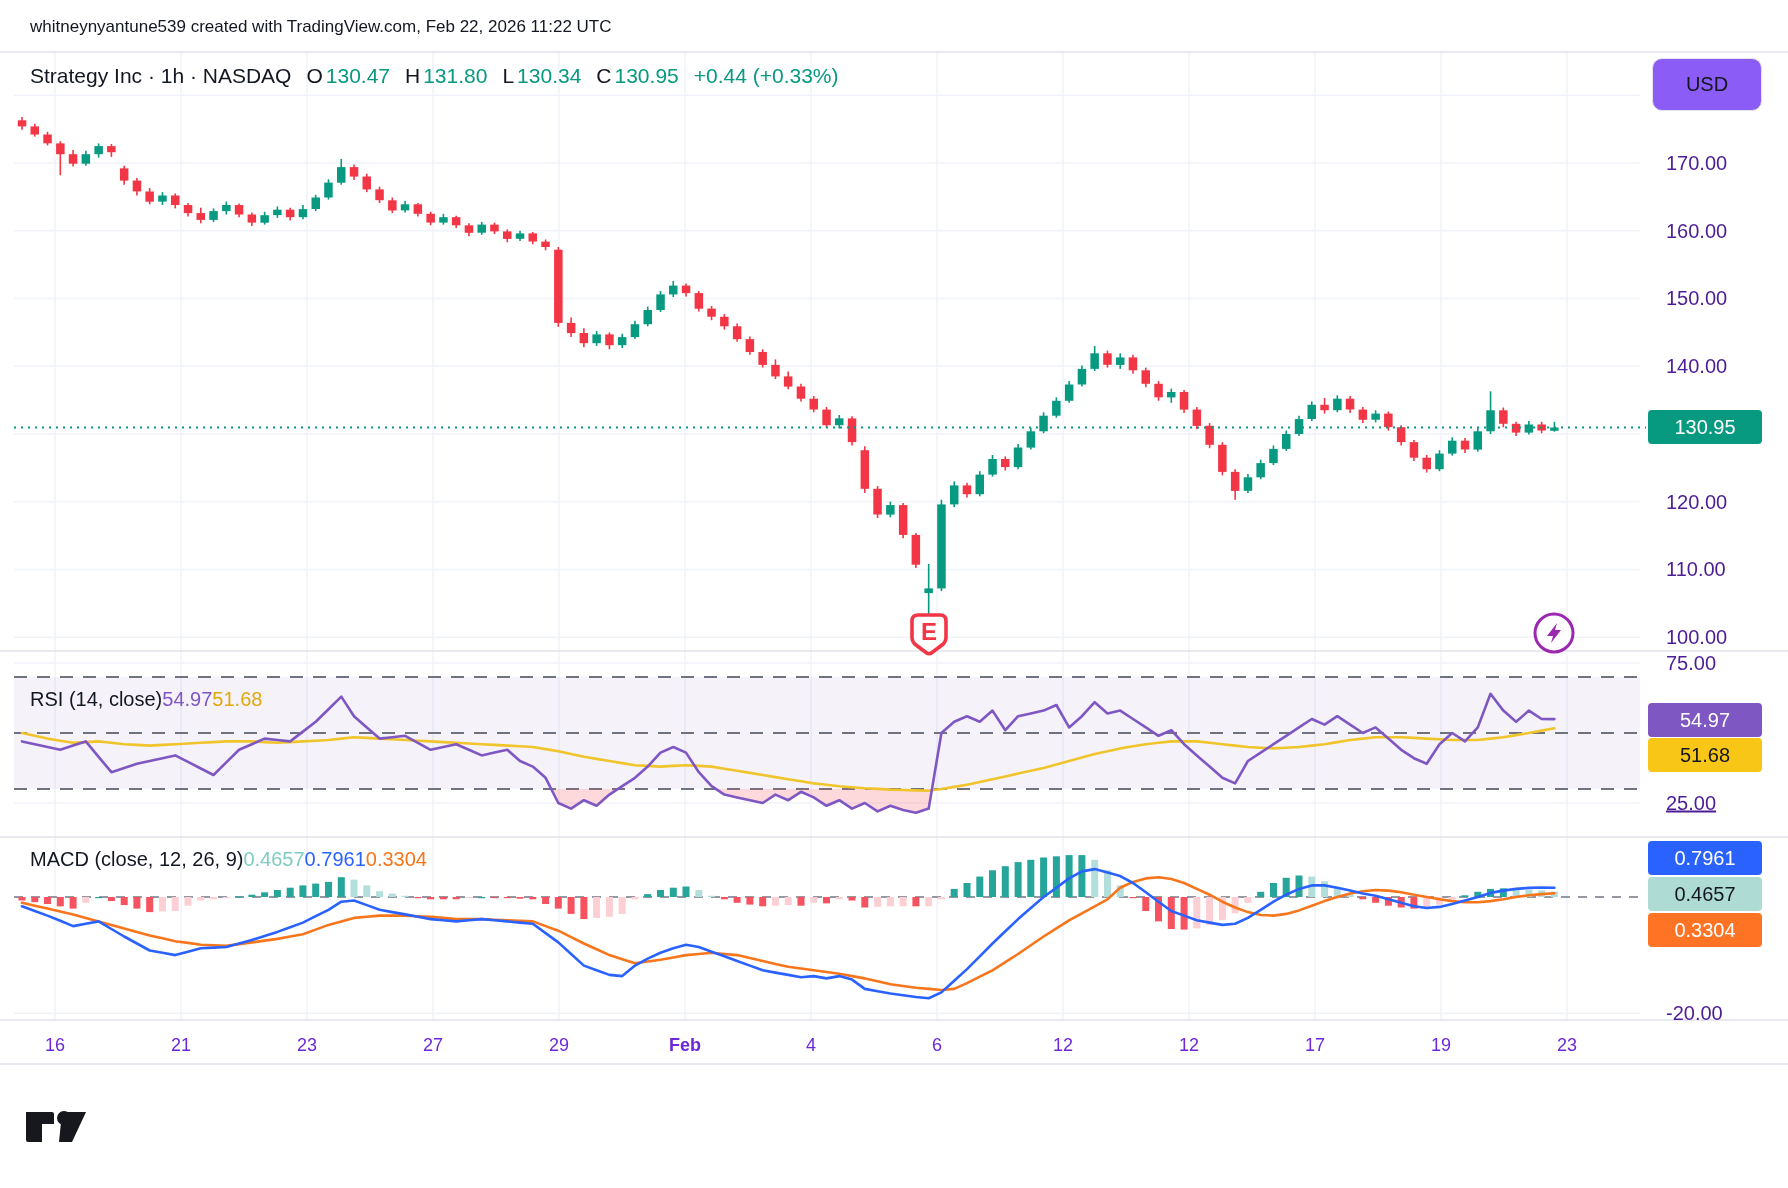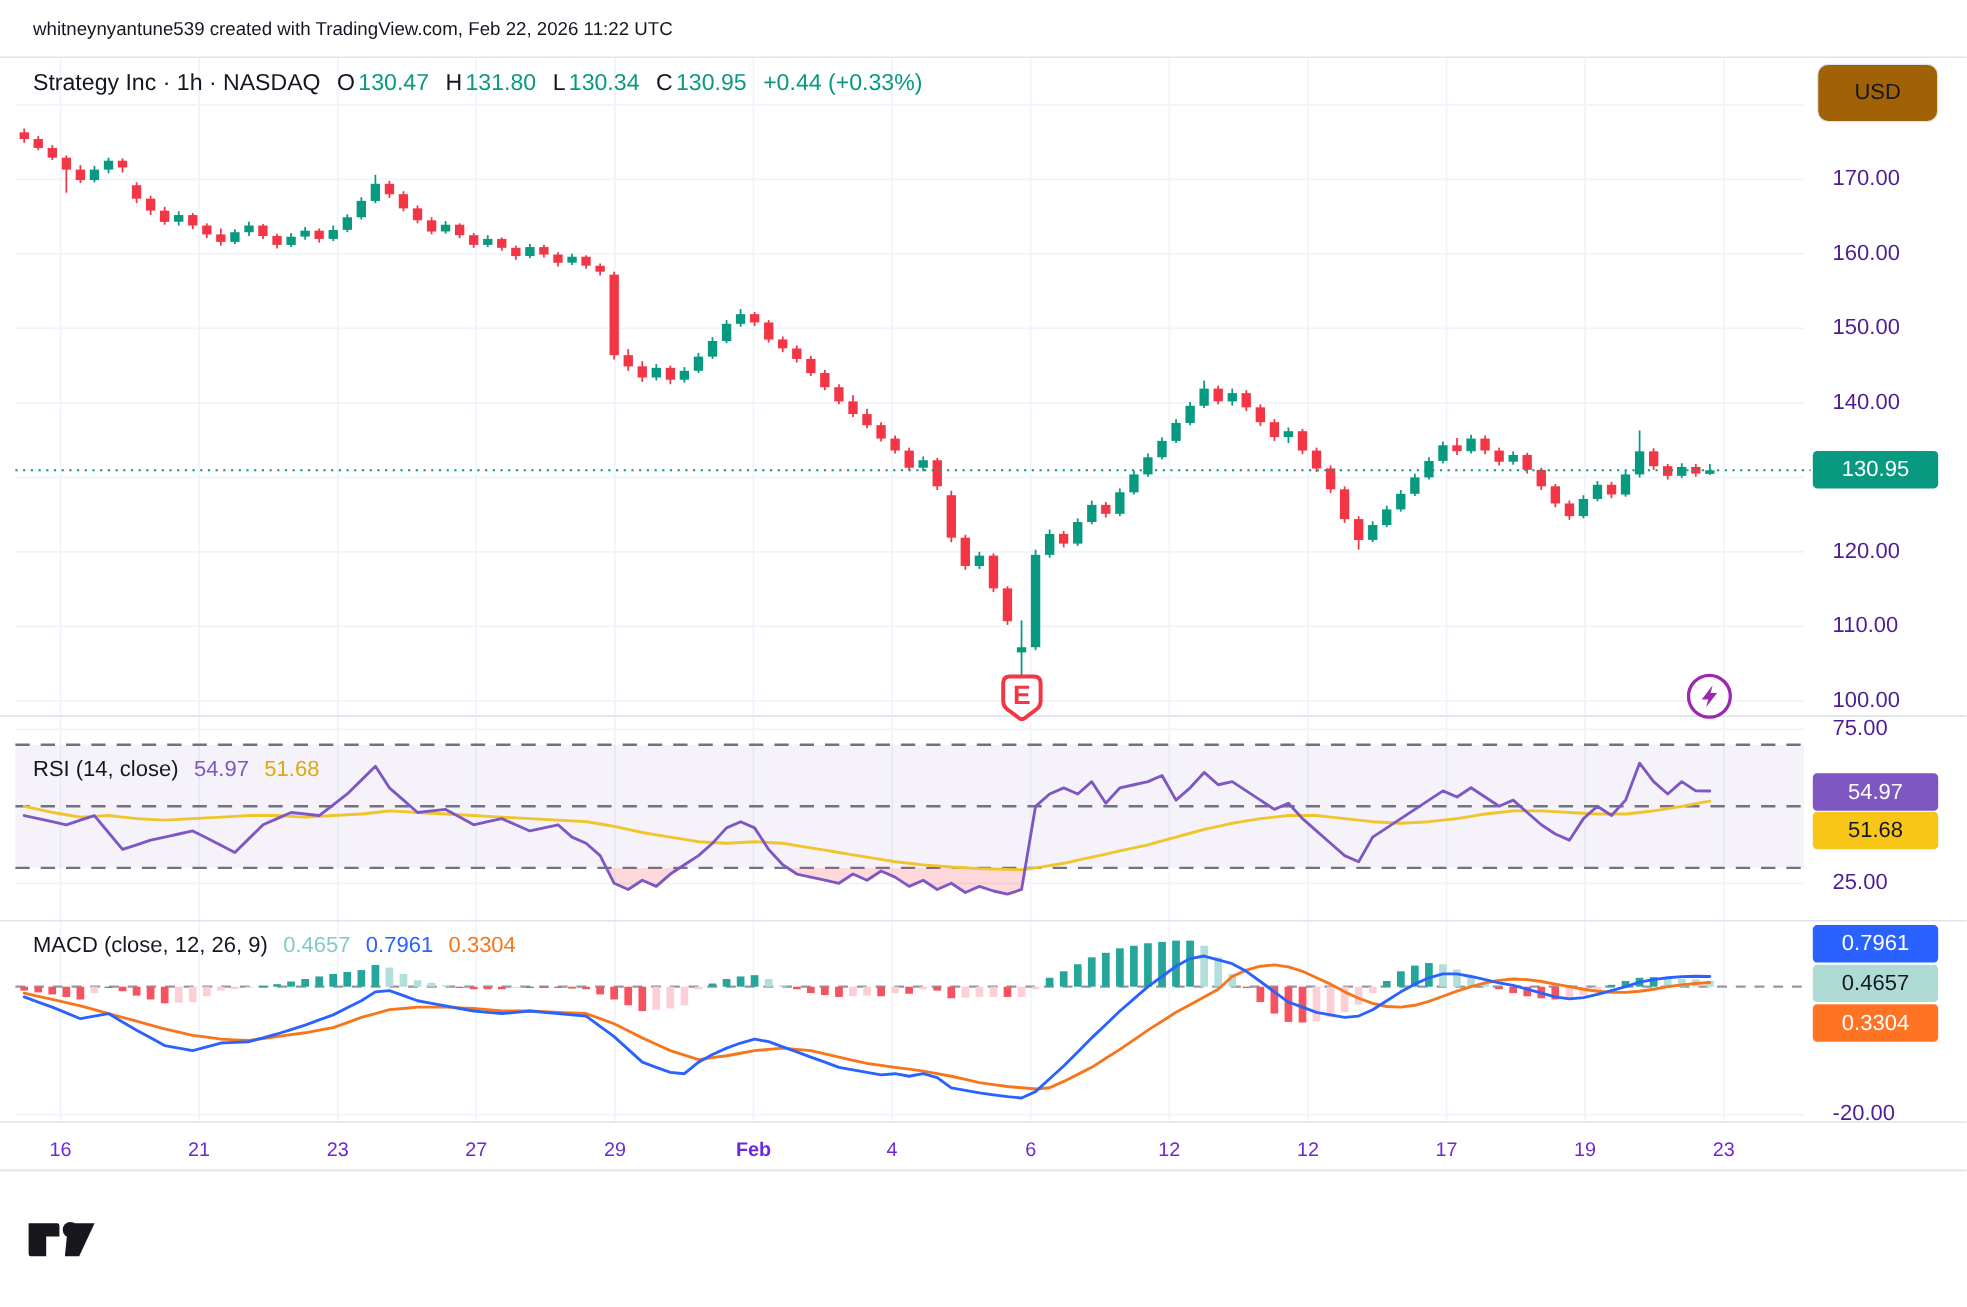--- a/index.html
+++ b/index.html
@@ -5,25 +5,25 @@
   html,body{margin:0;padding:0;background:#ffffff;}
   body{width:1788px;height:1188px;position:relative;overflow:hidden;
        font-family:"Liberation Sans","DejaVu Sans",sans-serif;color:#131722;}
   .abs{position:absolute;}
   #chart-svg{position:absolute;left:0;top:0;}
   .attribution{left:30px;top:12px;font-size:17px;line-height:30px;color:#131722;}
   .symbol-row{left:30px;top:61px;height:30px;display:flex;align-items:center;gap:15px;font-size:21px;}
   .symbol-row .pair{display:flex;gap:3px;}
   .val-green{color:#089981;}
   .usd-btn{left:1652px;top:58px;width:110px;height:53px;border:1.5px solid #E0E3EB;border-radius:10px;
-           display:flex;align-items:center;justify-content:center;font-size:20px;color:#131722;background:#a16207;box-sizing:border-box;}
+           display:flex;align-items:center;justify-content:center;font-size:20px;color:#131722;background:#8b5cf6;box-sizing:border-box;}
   .axis-label{font-size:20px;color:#4c1d95;left:1666px;transform:translateY(-50%);white-space:nowrap;}
   .badge{left:1648px;width:114px;height:34px;border-radius:4px;display:flex;align-items:center;justify-content:center;
          font-size:20px;transform:translateY(-50%);}
-  .pane-title{display:flex;gap:14px;font-size:20px;white-space:nowrap;}
+  .pane-title{display:flex;font-size:20px;white-space:nowrap;}
   .time-label{font-size:18px;color:#6d28d9;transform:translate(-50%,-50%);top:1045px;}
   .logo{left:24px;top:1106px;display:flex;align-items:center;gap:14px;}
   .logo-text{font-size:40px;font-weight:700;color:#16181D;letter-spacing:-1px;}
 </style>
 </head>
 <body>
 
 <div class="abs attribution">whitneynyantune539 created with TradingView.com, Feb 22, 2026 11:22 UTC</div>
 
 <svg id="chart-svg" width="1788" height="1188">
@@ -473,21 +473,21 @@
 
 <div id="axis-layer">
     <div class="abs axis-label" style="top: 163px;">170.00</div>
     <div class="abs axis-label" style="top: 230.74px;">160.00</div>
     <div class="abs axis-label" style="top: 298.48px;">150.00</div>
     <div class="abs axis-label" style="top: 366.22px;">140.00</div>
     <div class="abs axis-label" style="top: 501.7px;">120.00</div>
     <div class="abs axis-label" style="top: 569.44px;">110.00</div>
     <div class="abs axis-label" style="top: 637.18px;">100.00</div>
     <div class="abs axis-label" style="top: 663px;">75.00</div>
-    <div class="abs axis-label" style="top: 803px;">25.00</div>
+    <div class="abs axis-label" style="top: 803px; text-decoration: underline;">25.00</div>
     <div class="abs axis-label" style="top: 1013.3px;">-20.00</div>
   </div>
 
 <div class="abs badge" id="price-badge" style="top: 427px; color: rgb(255, 255, 255); background: rgb(8, 153, 129);">130.95</div>
 <div class="abs badge" id="rsi-badge" style="top: 720px; color: rgb(255, 255, 255); background: rgb(126, 87, 194);">54.97</div>
 <div class="abs badge" id="rsi-ma-badge" style="top: 755px; color: rgb(19, 23, 34); background: rgb(248, 198, 23);">51.68</div>
 <div class="abs badge" id="macd-badge" style="top: 858px; color: rgb(255, 255, 255); background: rgb(41, 98, 255);">0.7961</div>
 <div class="abs badge" id="hist-badge" style="top: 894px; color: rgb(19, 23, 34); background: rgb(174, 220, 213);">0.4657</div>
 <div class="abs badge" id="signal-badge" style="top: 930px; color: rgb(255, 255, 255); background: rgb(255, 115, 36);">0.3304</div>
 

